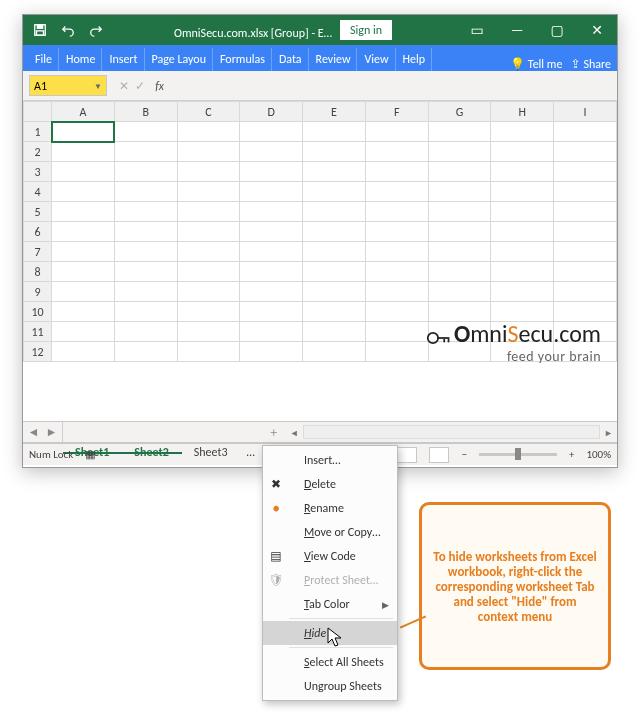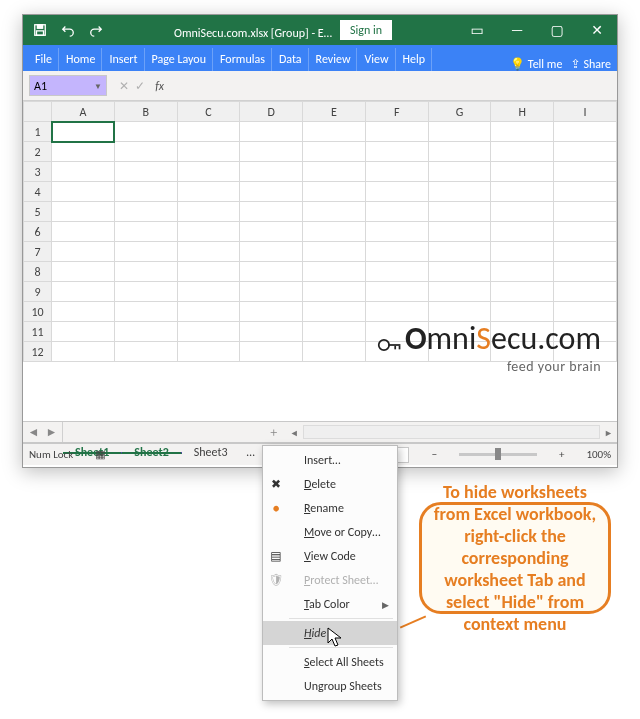--- a/index.html
+++ b/index.html
@@ -13,63 +13,63 @@
   .doc-title { color: #fff; font-size: 12px; white-space: nowrap; overflow: hidden; text-overflow: ellipsis; max-width: 170px; }
   .signin-btn { background: #fff; color: #217346; height: 20px; padding: 0 10px; font-size: 12px; display: flex; align-items: center; border: none; }
   .win-ctrls { display: flex; align-items: center; margin-left: auto; }
   .win-ctrls .wc { width: 40px; height: 30px; display: flex; align-items: center; justify-content: center; color: #fff; font-size: 14px; }
   .ribbon-tabs { height: 26px; background: #3b82f6; display: flex; align-items: flex-end; padding: 0 6px; color: #fff; font-size: 12px; gap: 1px; }
   .ribbon-tab { padding: 4px 6px 5px; color: #fff; border-right: 1px solid rgba(255,255,255,0.25); white-space: nowrap; }
   .ribbon-tab:last-of-type { border-right: none; }
   .ribbon-right { display: flex; align-items: center; gap: 8px; margin-left: auto; font-size: 12px; }
   .ribbon-right > div { display: flex; align-items: center; gap: 3px; }
   .formula-bar-row { height: 30px; border-bottom: 1px solid #d0d0d0; display: flex; align-items: center; font-size: 12px; padding: 4px 6px; gap: 4px; background: #f3f2f1; }
-  .namebox { width: 78px; height: 21px; border: 1px solid #c8c8c8; background: #c4b5fd; display: flex; align-items: center; justify-content: space-between; padding: 0 4px; font-size: 12px; }
+  .namebox { width: 78px; height: 21px; border: 1px solid #c8c8c8; background: #fde047; display: flex; align-items: center; justify-content: space-between; padding: 0 4px; font-size: 12px; }
   .namebox .dd { font-size: 8px; color: #666; }
   .fx-ctrls { display: flex; align-items: center; gap: 6px; color: #b0b0b0; margin-left: 8px; }
   .fx-label { font-style: italic; margin-left: 6px; color: #555; }
   .formula-input { flex: 1; height: 20px; border: none; background: transparent; }
   .grid-area { position: relative; height: 320px; background: #fff; overflow: hidden; }
   table.grid { border-collapse: collapse; width: 100%; table-layout: fixed; }
   table.grid th, table.grid td { border: 1px solid #d9d9d9; height: 20px; font-size: 12px; text-align: center; padding: 0; }
   table.grid th { background: #f0f0f0; font-weight: normal; color: #444; }
   table.grid th.corner { width: 28px; }
   table.grid td.rowhdr { background: #f0f0f0; width: 28px; text-align: center; color: #444; }
   td.active-cell { outline: 2px solid #217346; outline-offset: -1px; }
   .watermark { position: absolute; right: 16px; top: 218px; font-family: Georgia, serif; text-align: right; pointer-events: none; }
-  .watermark .brand { font-size: 32px; color: #222; }
+  .watermark .brand { font-size: 24px; color: #222; }
   .watermark .brand .o1 { font-weight: bold; }
   .watermark .brand .s1 { color: #e67e22; }
   .watermark .tag { font-size: 14px; color: #666; letter-spacing: 0.5px; }
   .watermark .keylogo { display: inline-block; width: 26px; height: 20px; vertical-align: middle; margin-right: -2px; }
   .sheet-tabbar { height: 22px; border-top: 1px solid #c8c8c8; border-bottom: 1px solid #c8c8c8; display: flex; align-items: stretch; font-size: 12px; background: #f3f2f1; }
   .tab-nav { width: 40px; display: flex; align-items: center; justify-content: center; gap: 6px; color: #888; border-right: 1px solid #d0d0d0; }
   .sheet-tab { padding: 0 12px; border-right: 1px solid #6d28d9; display: flex; align-items: center; background: #fff; margin-top: 30px; }
   .sheet-tab.grouped { color: #217346; font-weight: 600; border-bottom: 2px solid #217346; }
   .sheet-tab.normal { color: #404040; }
   .new-sheet { width: 24px; display: flex; align-items: center; justify-content: center; color: #888; }
   .hscroll-area { flex: 1; display: flex; align-items: center; padding: 0 4px; gap: 4px; }
   .hscroll-track { flex: 1; height: 14px; background: #efefef; border: 1px solid #dcdcdc; }
-  .statusbar { height: 22px; background: #f3f2f1; border-top: 1px solid #c8c8c8; display: flex; align-items: center; font-size: 11px; padding: 0 6px; color: #444; gap: 22px; }
+  .statusbar { height: 22px; background: #f3f2f1; border-top: 1px solid #c8c8c8; display: flex; align-items: center; font-size: 11px; padding: 0 6px; color: #444; gap: 12px; }
   .status-spacer { flex: 1; }
   .view-btn { width: 20px; height: 16px; border: 1px solid #c8c8c8; background: #fff; }
   .zoom-slider-track { width: 78px; height: 3px; background: #c8c8c8; position: relative; }
   .zoom-slider-thumb { width: 6px; height: 12px; background: #888; position: absolute; top: -5px; left: 36px; }
 
   .context-menu { position: absolute; left: 262px; top: 445px; width: 136px; background: #fcfcfc; border: 1px solid #bcbcbc; box-shadow: 2px 3px 8px rgba(0,0,0,0.25); font-size: 12px; padding: 2px 0; z-index: 20; }
   .ctx-item { height: 24px; display: flex; align-items: center; padding-left: 41px; padding-right: 8px; position: relative; color: #333; }
   .ctx-item.disabled { color: #b0b0b0; }
   .ctx-item.hover { background: #d5d5d5; font-style: italic; }
   .ctx-sep { height: 1px; background: #e0e0e0; margin: 2px 4px 2px 26px; }
   .ctx-item .ico { position: absolute; left: 6px; width: 14px; height: 14px; display: flex; align-items: center; justify-content: center; }
   .ctx-item .submenu-arrow { margin-left: auto; font-size: 9px; color: #666; }
   .ctx-item .ul { text-decoration: underline; }
   .cursor-arrow { position: absolute; left: 327px; top: 627px; z-index: 30; pointer-events: none; }
   .callout-line { position: absolute; left: 399px; top: 621px; width: 28px; height: 2px; background: #e67e22; z-index: 15; transform: rotate(-24deg); }
-  .callout { position: absolute; left: 419px; top: 502px; width: 192px; height: 112px; border: 3px solid #e67e22; background: #fffbf2; border-radius: 22px; padding: 12px 10px; font-size: 18px; font-weight: 600; color: #e67e22; text-align: center; z-index: 10; display: flex; align-items: center; justify-content: center; }
+  .callout { position: absolute; left: 419px; top: 502px; width: 192px; height: 168px; border: 3px solid #e67e22; background: #fffbf2; border-radius: 10px; padding: 12px 10px; font-size: 13px; font-weight: 600; color: #e67e22; text-align: center; z-index: 10; display: flex; align-items: center; justify-content: center; }
 </style>
 </head>
 <body>
 
 <div class="excel-window">
 
   <div class="titlebar">
     <div class="qat">
       <div class="qat-btn">
         <svg viewBox="0 0 16 16" fill="none" stroke="#fff" stroke-width="1.5">

